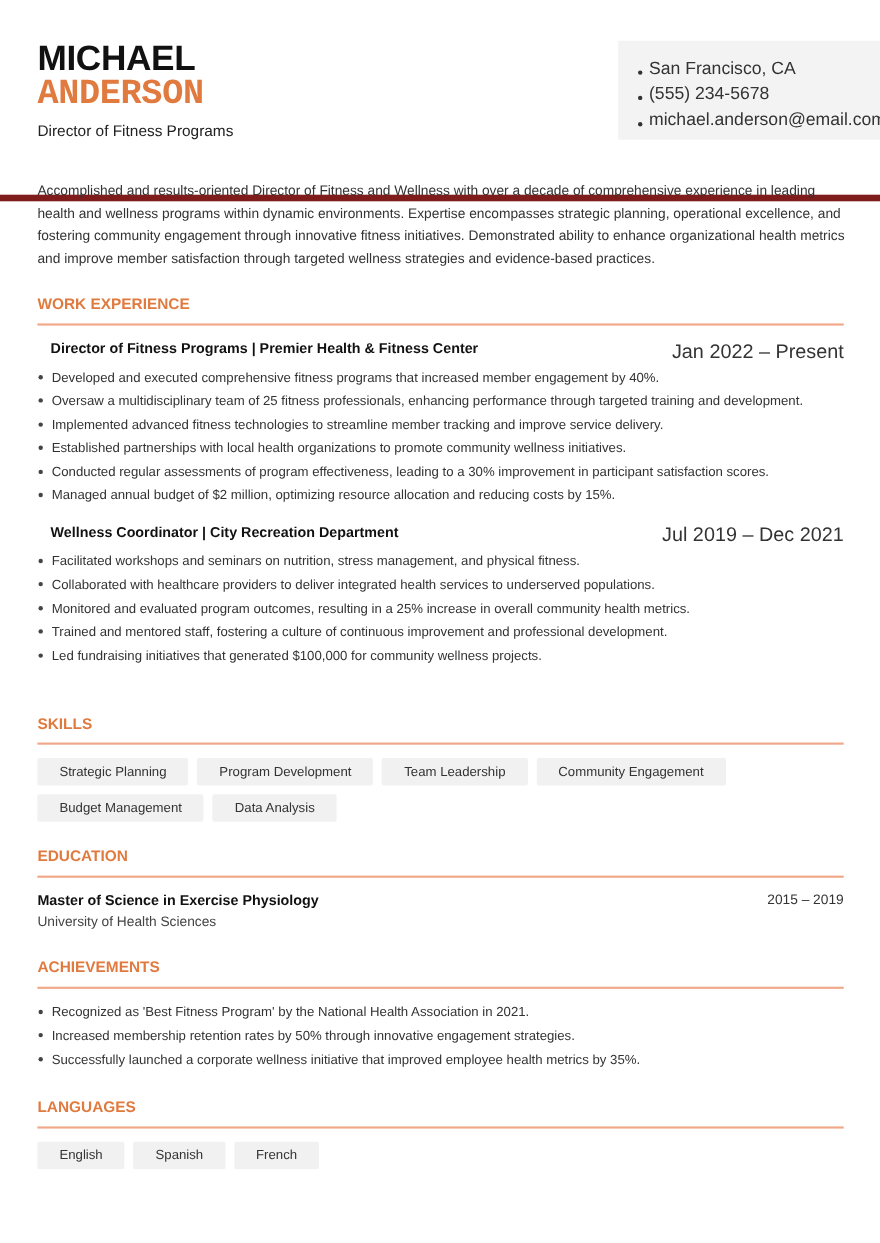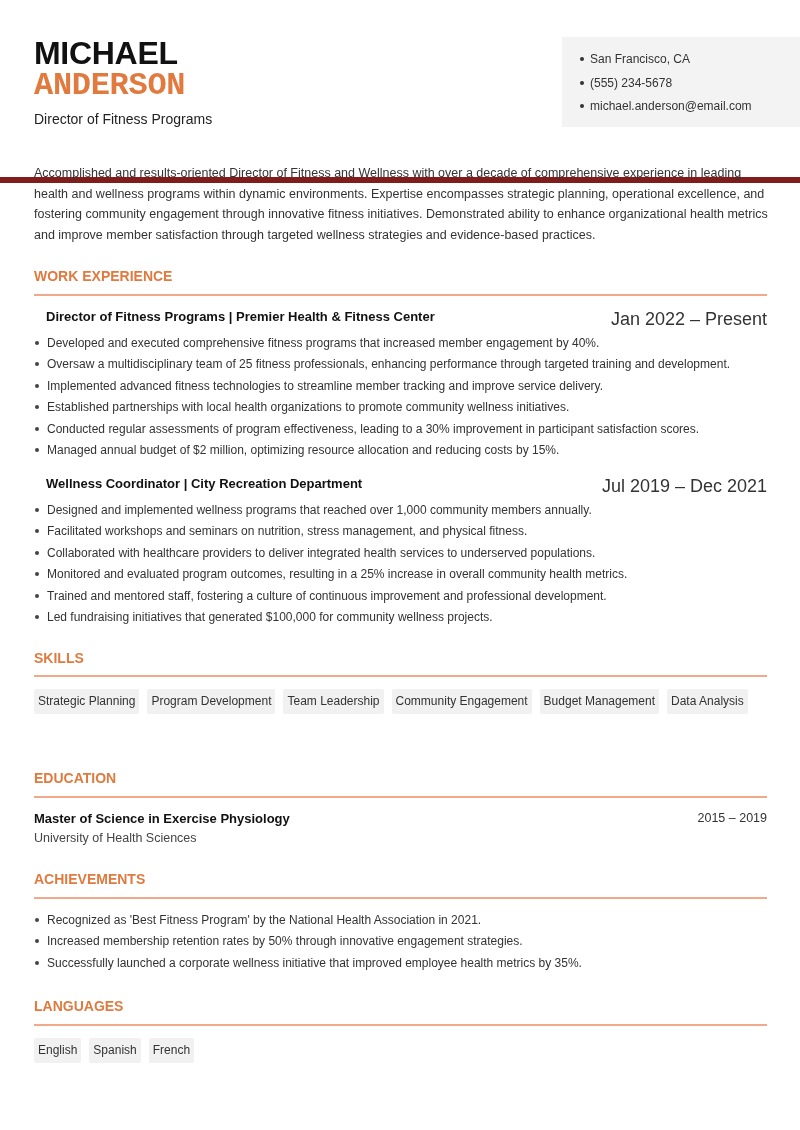--- a/index.html
+++ b/index.html
@@ -5,37 +5,37 @@
   * { box-sizing: border-box; margin: 0; padding: 0; }
   html, body { width: 800px; height: 1130px; background: #ffffff; }
   body { font-family: "Liberation Sans", "DejaVu Sans", sans-serif; color: #2b2b2b; position: relative; overflow: hidden; }
 
   .header { position: absolute; left: 0; top: 12px; width: 800px; height: 171px; border-bottom: 6px solid #7f1d1d; }
   .name-first { position: absolute; left: 34px; top: 22px; font-size: 32px; font-weight: 700; color: #111111; letter-spacing: -0.3px; line-height: 38px; }
   .name-last { position: absolute; left: 34px; top: 55px; font-size: 32px; font-weight: 700; color: #e07a3f; letter-spacing: -0.3px; line-height: 38px; font-family: Liberation Mono, monospace; }
   .job-title { position: absolute; left: 34px; top: 99px; font-size: 14px; color: #222222; }
 
   .contact-box { position: absolute; left: 562px; top: 25px; width: 238px; height: 90px; background: #f3f3f3; padding: 14px 0 0 18px; }
-  .contact-item { font-size: 12px; color: #333; height: 23.5px; line-height: 16px; display: flex; align-items: flex-start; }
+  .contact-item { font-size: 16px; color: #333; height: 23.5px; line-height: 16px; display: flex; align-items: center; }
   .contact-item .dot { display: inline-block; width: 4px; height: 4px; background: #333; border-radius: 50%; margin: 6px 6px 0 0; flex: none; }
 
   .summary { position: absolute; left: 34px; top: 163px; width: 735px; font-size: 12.5px; line-height: 20.7px; color: #333; }
 
   .section-title { position: absolute; left: 34px; font-size: 14px; font-weight: 700; color: #e07a3f; }
   .divider { position: absolute; left: 34px; width: 733px; height: 2px; background: #f0a98a; }
 
   .job-head { position: absolute; left: 34px; width: 733px; font-size: 13px; font-weight: 700; color: #111; display: flex; justify-content: space-between; padding-left: 12px; }
   .job-head .dates { font-weight: 400; font-size: 18px; color: #333; }
 
   ul.bullets { position: absolute; left: 34px; width: 735px; list-style: none; }
   ul.bullets li { font-size: 12px; color: #333; height: 21.4px; line-height: 16px; display: flex; align-items: flex-start; }
   ul.bullets li .dot { display: inline-block; width: 4px; height: 4px; background: #444; border-radius: 50%; margin: 6px 8px 0 1px; flex: none; }
 
   .chips { position: absolute; left: 34px; width: 735px; display: flex; flex-wrap: wrap; gap: 8px 8px; }
-  .chip { background: #f1f1f1; font-size: 12px; color: #333; padding: 0 4px; height: 25px; line-height: 25px; border-radius: 2px; }
+  .chip { background: #f1f1f1; font-size: 12px; color: #333; padding: 0 20px; height: 25px; line-height: 25px; border-radius: 2px; }
 
   .edu-head { position: absolute; left: 34px; width: 733px; display: flex; justify-content: space-between; font-size: 13px; font-weight: 700; color: #111; }
   .edu-head .dates { font-weight: 400; font-size: 12.5px; color: #333; }
   .edu-school { position: absolute; left: 34px; font-size: 12.5px; color: #444; }
 </style>
 </head>
 <body>
 
 <div class="header">
   <div class="name-first">MICHAEL</div>
@@ -93,24 +93,20 @@
     </li>
 </ul>
 
 <div class="job-head" style="top:476px">
   <span>Wellness Coordinator | City Recreation Department</span>
   <span class="dates">Jul 2019 – Dec 2021</span>
 </div>
 <ul class="bullets" style="top:502px">
   <li>
       <span class="dot"></span>
-      <span>Designed and implemented wellness programs that reached over 1,000 community members annually.</span>
-    </li>
-  <li>
-      <span class="dot"></span>
       <span>Facilitated workshops and seminars on nutrition, stress management, and physical fitness.</span>
     </li>
   <li>
       <span class="dot"></span>
       <span>Collaborated with healthcare providers to deliver integrated health services to underserved populations.</span>
     </li>
   <li>
       <span class="dot"></span>
       <span>Monitored and evaluated program outcomes, resulting in a 25% increase in overall community health metrics.</span>
     </li>

